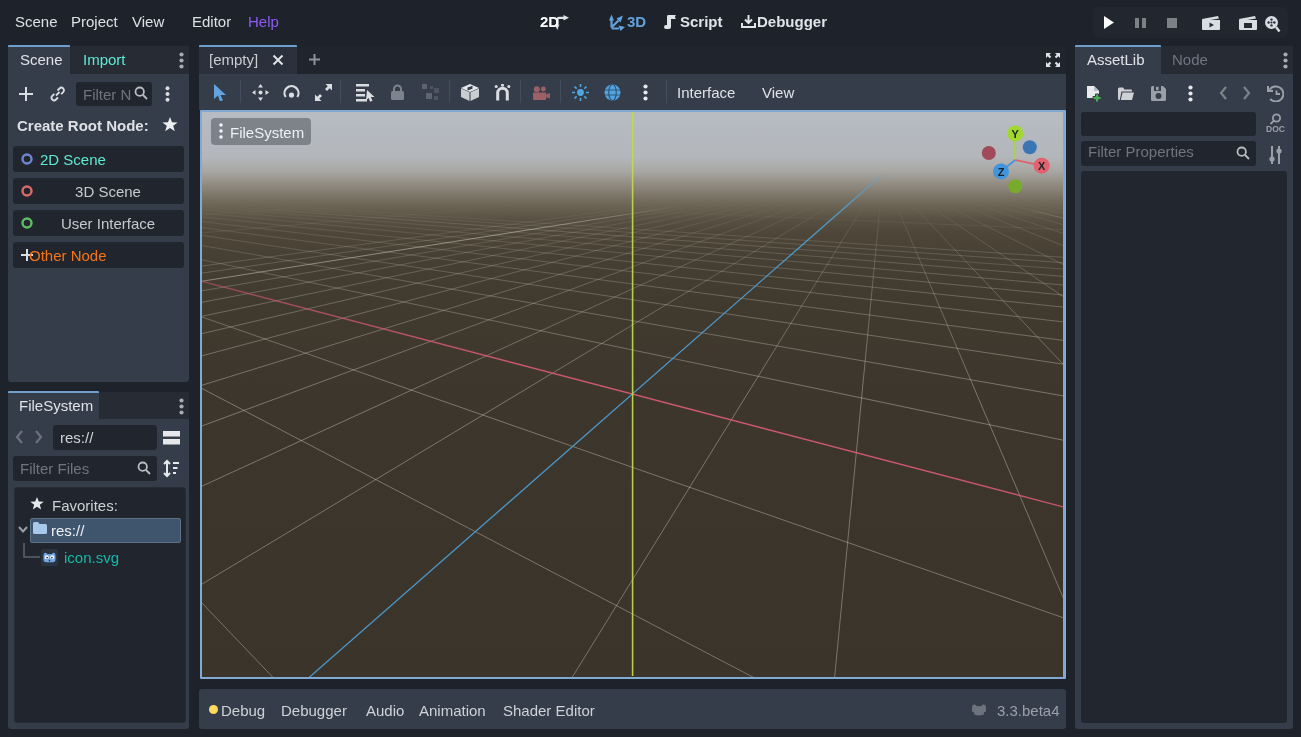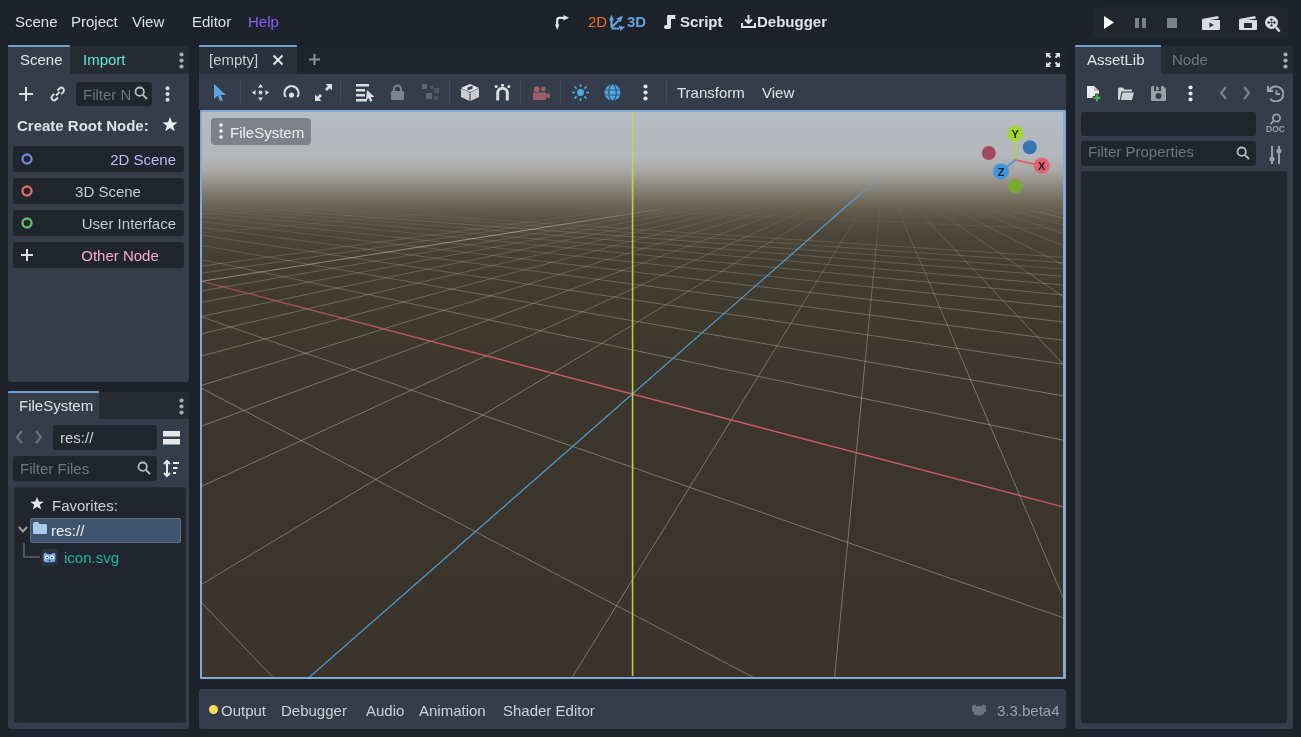--- a/index.html
+++ b/index.html
@@ -23,21 +23,21 @@
 <div class="abs" style="left:192px;top:13px;color:#dce0e5">Editor</div>
 <div class="abs" style="left:248px;top:13px;color:#8b5cf6">Help</div>
 
 <div class="ic" style="left:555px;top:15px">
     <svg width="15" height="16" viewBox="0 0 15 16">
       <path d="M2.2 10 V5 Q2.2 2.8 4.4 2.8 H9" fill="none" stroke="#e0e3e7" stroke-width="2.2"></path>
       <path d="M8.5 0 L14 2.8 L8.5 5.6 Z" fill="#e0e3e7"></path>
       <path d="M0 9.5 H4.4 L2.2 15 Z" fill="#e0e3e7"></path>
     </svg>
   </div>
-<div class="abs" style="left:588px;top:13px;font-weight:normal;color:#f97316">2D</div>
+<div class="abs" style="left:540px;top:13px;font-weight:bold;color:#ffffff">2D</div>
 <div class="ic" style="left:609px;top:14px">
     <svg width="17" height="17" viewBox="0 0 17 17">
       <g stroke="#63a2dc" stroke-width="2.2" fill="none">
         <path d="M2.5 13.5 V6 M2.5 13.5 L9.5 6.5 M2.5 14.5 H10"></path>
       </g>
       <g fill="#63a2dc">
         <path d="M0 6.5 L2.5 0.5 L5 6.5 Z"></path>
         <path d="M7.5 4.5 L14 1.5 L11.5 8.5 Z"></path>
         <path d="M9.5 11.5 L16 13 L11.5 17 Z"></path>
       </g>
@@ -166,24 +166,24 @@
 <div class="ic" style="left:21px;top:217px">
     <svg width="12" height="12" viewBox="0 0 12 12">
       <circle cx="6" cy="6" r="4.5" fill="none" stroke="#5fbd68" stroke-width="2.4"></circle>
     </svg>
   </div>
 <div class="ic" style="left:20px;top:248px">
     <svg width="14" height="14" viewBox="0 0 14 14">
       <path d="M7 1 V13 M1 7 H13" stroke="#dadde1" stroke-width="2"></path>
     </svg>
   </div>
-<div class="abs" style="left:40px;top:151px;width:136px;text-align:right;color:#c4b5fd">2D Scene</div>
+<div class="abs" style="left:40px;top:151px;width:136px;text-align:left;color:#5eead4">2D Scene</div>
 <div class="abs" style="left:40px;top:183px;width:136px;text-align:center;color:#c6cacf">3D Scene</div>
-<div class="abs" style="left:40px;top:215px;width:136px;text-align:right;color:#c6cacf">User Interface</div>
-<div class="abs" style="left:52px;top:247px;width:136px;text-align:center;color:#f9a8d4">Other Node</div>
+<div class="abs" style="left:40px;top:215px;width:136px;text-align:center;color:#c6cacf">User Interface</div>
+<div class="abs" style="left:29px;top:247px;width:136px;color:#f97316">Other Node</div>
 
 <div class="tabrow" style="left:8px;top:392px;width:181px;height:26.5px"></div>
 <div class="tabsel" style="left:8px;top:390.5px;width:91px;height:28px"></div>
 <div class="abs" style="left:19px;top:397px;color:#dfe2e6">FileSystem</div>
 <div class="ic" style="left:179px;top:398px">
     <svg width="5" height="17" viewBox="0 0 5 17">
       <circle cx="2.5" cy="2.5" r="2.1" fill="#a9adb3"></circle>
       <circle cx="2.5" cy="8.5" r="2.1" fill="#a9adb3"></circle>
       <circle cx="2.5" cy="14.5" r="2.1" fill="#a9adb3"></circle>
     </svg>
@@ -388,21 +388,21 @@
     </svg>
   </div>
 <div class="ic" style="left:643px;top:84px">
     <svg width="5" height="17" viewBox="0 0 5 17">
       <circle cx="2.5" cy="2.5" r="2.1" fill="#e6e8eb"></circle>
       <circle cx="2.5" cy="8.5" r="2.1" fill="#e6e8eb"></circle>
       <circle cx="2.5" cy="14.5" r="2.1" fill="#e6e8eb"></circle>
     </svg>
   </div>
 <div class="abs" style="left:666px;top:80px;width:1px;height:23px;background:#454c5a"></div>
-<div class="abs" style="left:677px;top:84px;color:#dee1e6">Transform</div>
+<div class="abs" style="left:677px;top:84px;color:#dee1e6">Interface</div>
 <div class="abs" style="left:762px;top:84px;color:#dee1e6">View</div>
 
 <div class="abs" style="left:199.5px;top:110px;width:866px;height:568.5px;background:#82a8d4;border-radius:1px"></div>
 <div class="abs" style="left:202px;top:112px;width:861px;height:564.5px;overflow:hidden">
 <svg width="861" height="565" viewBox="0 0 861 565">
 <defs>
 <linearGradient id="bgg" x1="0" y1="0" x2="0" y2="1">
 <stop offset="0" stop-color="#b7bcc3"></stop>
           <stop offset="0.08" stop-color="#b3b6ba"></stop>
 <stop offset="0.105" stop-color="#a8a7a3"></stop>
@@ -526,21 +526,21 @@
     <svg width="4" height="16" viewBox="0 0 4 16">
       <circle cx="2" cy="2" r="1.8" fill="#f2f3f5"></circle>
       <circle cx="2" cy="8" r="1.8" fill="#f2f3f5"></circle>
       <circle cx="2" cy="14" r="1.8" fill="#f2f3f5"></circle>
     </svg>
   </div>
 <div class="abs" style="left:230px;top:124px;color:#eef0f2">FileSystem</div>
 
 <div class="abs" style="left:199px;top:689px;width:867px;height:39.5px;background:#363d4a;border-radius:3px"></div>
 <div class="abs" style="left:209px;top:705px;width:9px;height:9px;border-radius:50%;background:#fdd95e"></div>
-<div class="abs" style="left:221px;top:702px;color:#ced2d7">Output</div>
+<div class="abs" style="left:221px;top:702px;color:#ced2d7">Debug</div>
 <div class="abs" style="left:281px;top:702px;color:#ced2d7">Debugger</div>
 <div class="abs" style="left:366px;top:702px;color:#ced2d7">Audio</div>
 <div class="abs" style="left:419px;top:702px;color:#ced2d7">Animation</div>
 <div class="abs" style="left:503px;top:702px;color:#ced2d7">Shader Editor</div>
 <div class="ic" style="left:971px;top:703px">
     <svg width="16" height="14" viewBox="0 0 16 14">
       <path d="M1 5 Q1 1 4.5 1.7 L5.6 3.2 Q8 2.6 10.4 3.2 L11.5 1.7 Q15 1 15 5 V8.5 L13 9.3 L12.8 11.5 Q10 12.6 8 12.6 Q6 12.6 3.2 11.5 L3 9.3 L1 8.5 Z" fill="#6d737d"></path>
     </svg>
   </div>
 <div class="abs" style="left:997px;top:702px;color:#9aa0a9">3.3.beta4</div>

